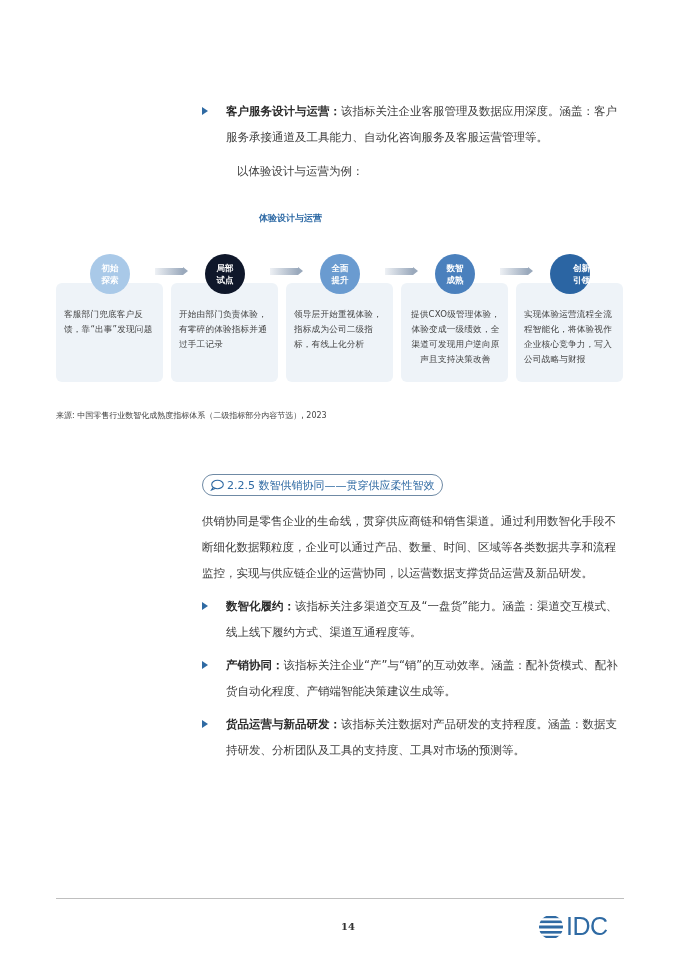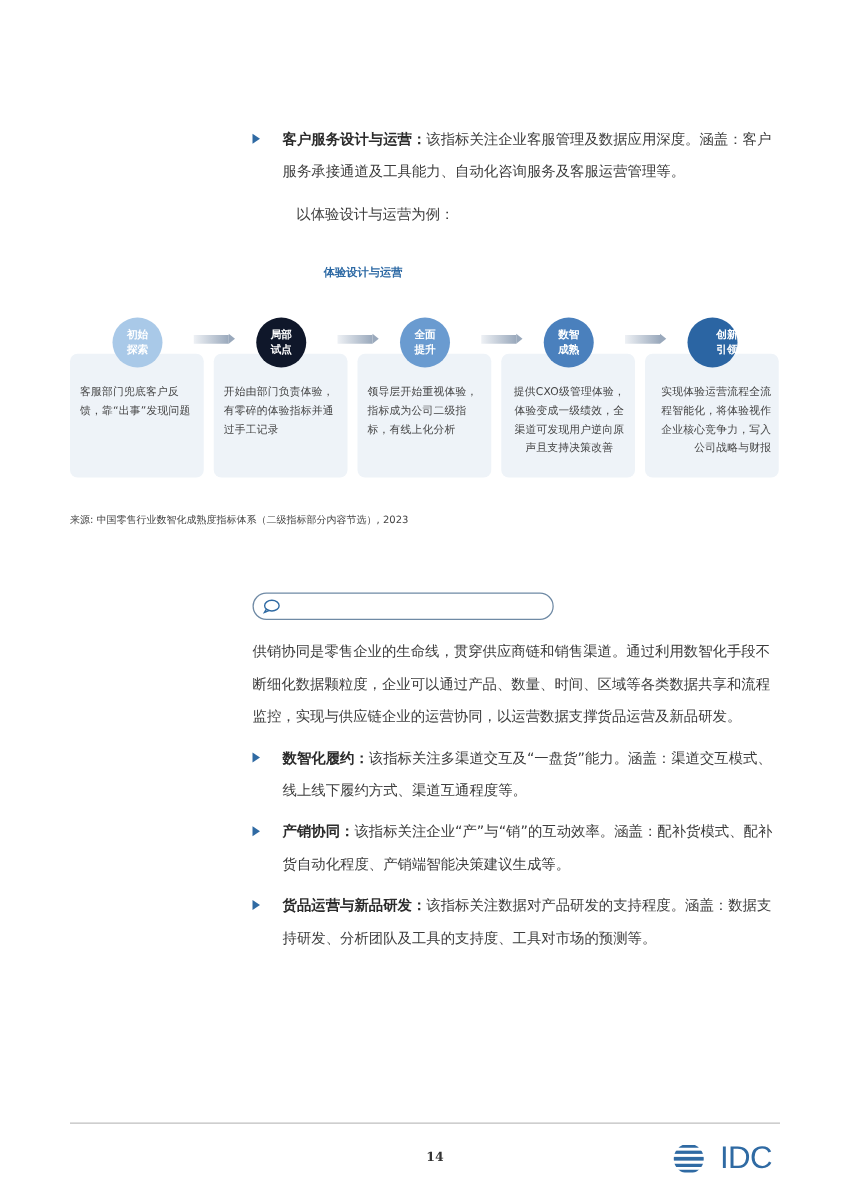--- a/index.html
+++ b/index.html
@@ -33,39 +33,39 @@
 
   .section-pill { position: absolute; left: 202px; top: 474px; width: 241px; height: 22px;
     border: 1.5px solid #6f8aa5; border-radius: 12px; display: flex; align-items: center;
     padding-left: 7px; font-size: 11px; color: #2f6aa3; }
   .section-pill svg { margin-right: 3px; }
 
   .footer-line { position: absolute; left: 56px; top: 898px; width: 568px; height: 1px; background: #bfbfbf; }
   .page-num { position: absolute; left: 0; width: 680px; top: 921px; text-align: center;
     font-family: "DejaVu Serif", serif; font-size: 10px; font-weight: bold; color: #333; padding-left: 16px; }
   .logo { position: absolute; left: 538px; top: 912px; display: flex; align-items: center; }
-  .logo-text { font-family: "Liberation Sans", sans-serif; font-size: 25px; color: #2f6aa3; letter-spacing: -0.5px; margin-left: 12px; }
+  .logo-text { font-family: "Liberation Sans", sans-serif; font-size: 25px; color: #2f6aa3; letter-spacing: -0.5px; margin-left: 2px; }
 </style>
 </head>
 <body>
 
 <div class="bullet" style="top:98px;">
   <span class="tri"></span>
   <span class="txt"><span class="bold">客户服务设计与运营：</span><span>该指标关注企业客服管理及数据应用深度。涵盖：客户服务承接通道及工具能力、自动化咨询服务及客服运营管理等。</span></span>
 </div>
 
 <div class="para" style="top:158px; width:200px;margin-left:35px;">以体验设计与运营为例：</div>
 
 <div class="diagram-title">体验设计与运营</div>
 
 <div class="card" style="left:56px;">客服部门兜底客户反馈，靠“出事”发现问题</div>
 <div class="card" style="left:171px;">开始由部门负责体验，有零碎的体验指标并通过手工记录</div>
 <div class="card" style="left:286px;">领导层开始重视体验，指标成为公司二级指标，有线上化分析</div>
 <div class="card" style="left:401px;text-align:center;">提供CXO级管理体验，体验变成一级绩效，全渠道可发现用户逆向原声且支持决策改善</div>
-<div class="card" style="left:516px;text-align:right;">实现体验运营流程全流程智能化，将体验视作企业核心竞争力，写入公司战略与财报</div>
+<div class="card" style="left:516px;">实现体验运营流程全流程智能化，将体验视作企业核心竞争力，写入公司战略与财报</div>
 
 <div class="circle" style="left:90px; background:#a9c9e8;">
   <span>初始</span>
   <span>探索</span>
 </div>
 <div class="circle" style="left:205px; background:#0f172a;">
   <span>局部</span>
   <span>试点</span>
 </div>
 <div class="circle" style="left:320px; background:#6a9bd0;">
@@ -86,20 +86,21 @@
 <div class="arrow" style="left:385px;"></div>
 <div class="arrow" style="left:500px;"></div>
 
 <div class="source">来源: 中国零售行业数智化成熟度指标体系（二级指标部分内容节选）, 2023</div>
 
 <div class="section-pill">
   <svg width="14" height="12" viewBox="0 0 14 12">
     <ellipse cx="7.5" cy="5.5" rx="5.8" ry="4.3" fill="none" stroke="#2f6aa3" stroke-width="1.1"></ellipse>
     <path d="M3 8.5 L1.5 11 L5 9.5" fill="none" stroke="#2f6aa3" stroke-width="1.1"></path>
   </svg>
+  <span>2.2.5 数智供销协同——贯穿供应柔性智效</span>
 </div>
 
 <div class="para" style="top:508px;">供销协同是零售企业的生命线，贯穿供应商链和销售渠道。通过利用数智化手段不断细化数据颗粒度，企业可以通过产品、数量、时间、区域等各类数据共享和流程监控，实现与供应链企业的运营协同，以运营数据支撑货品运营及新品研发。</div>
 
 <div class="bullet" style="top:593px;">
   <span class="tri"></span>
   <span class="txt"><span class="bold">数智化履约：</span><span>该指标关注多渠道交互及“一盘货”能力。涵盖：渠道交互模式、线上线下履约方式、渠道互通程度等。</span></span>
 </div>
 <div class="bullet" style="top:652px;">
   <span class="tri"></span>

